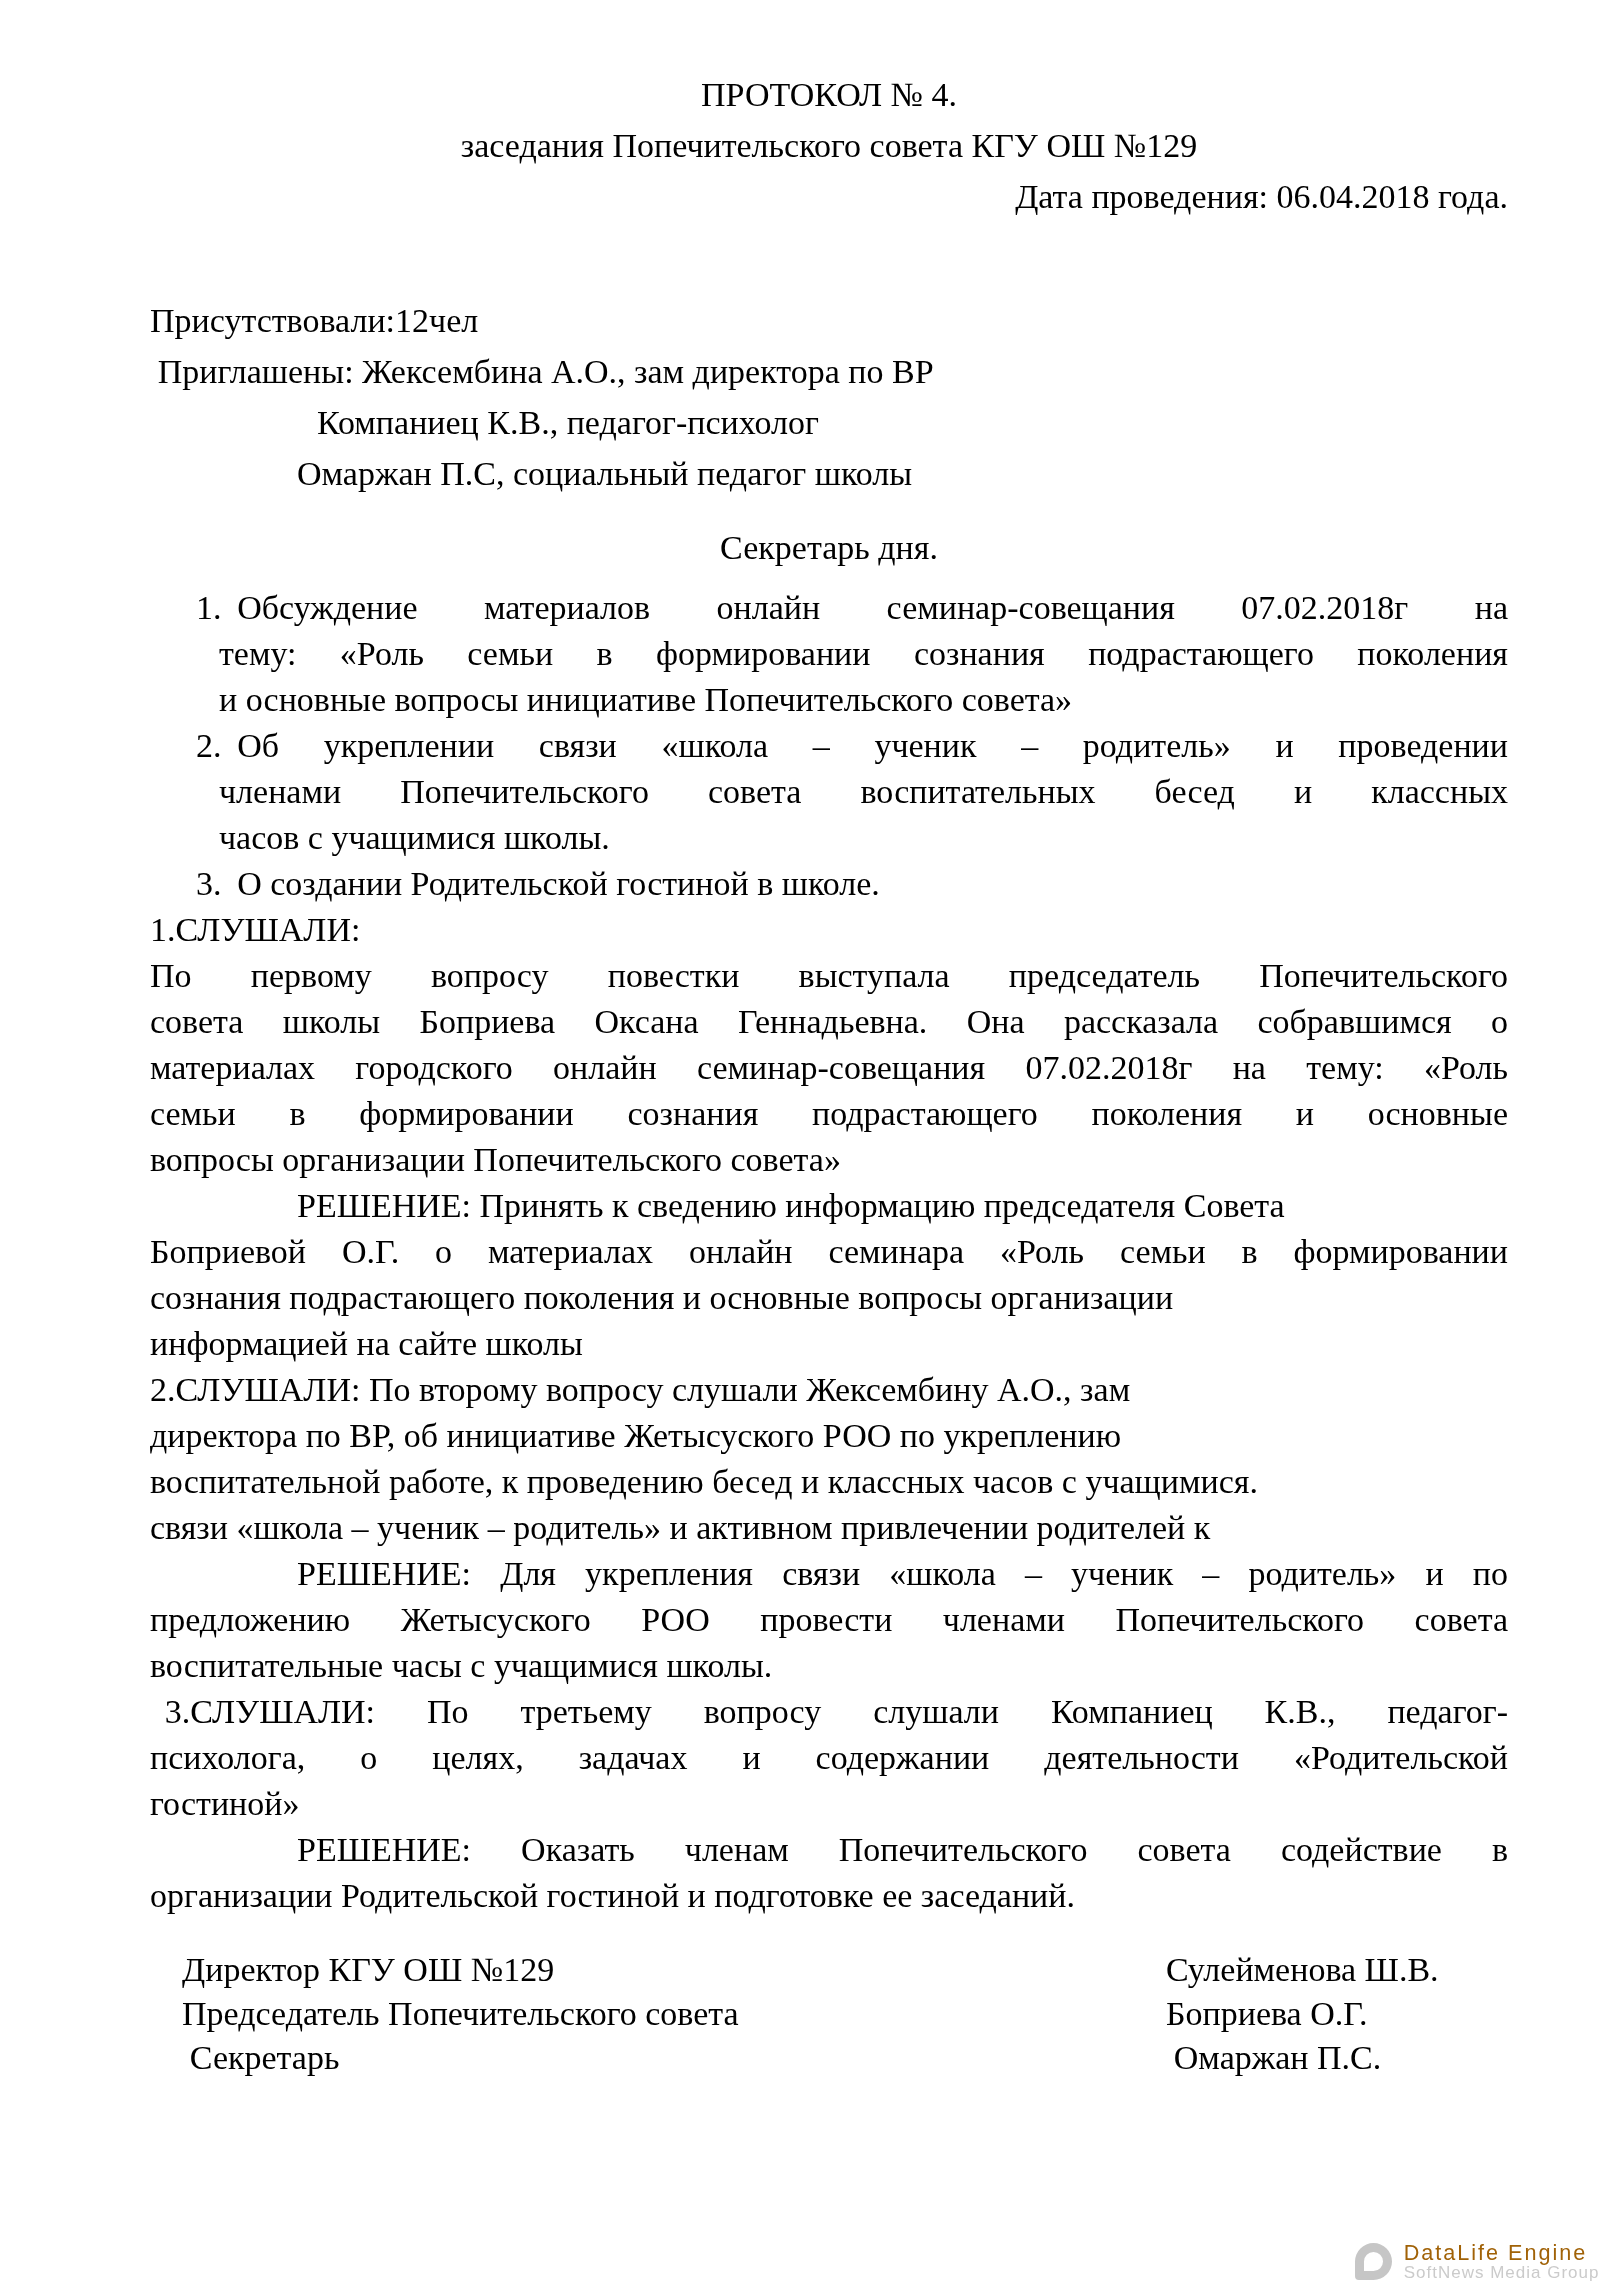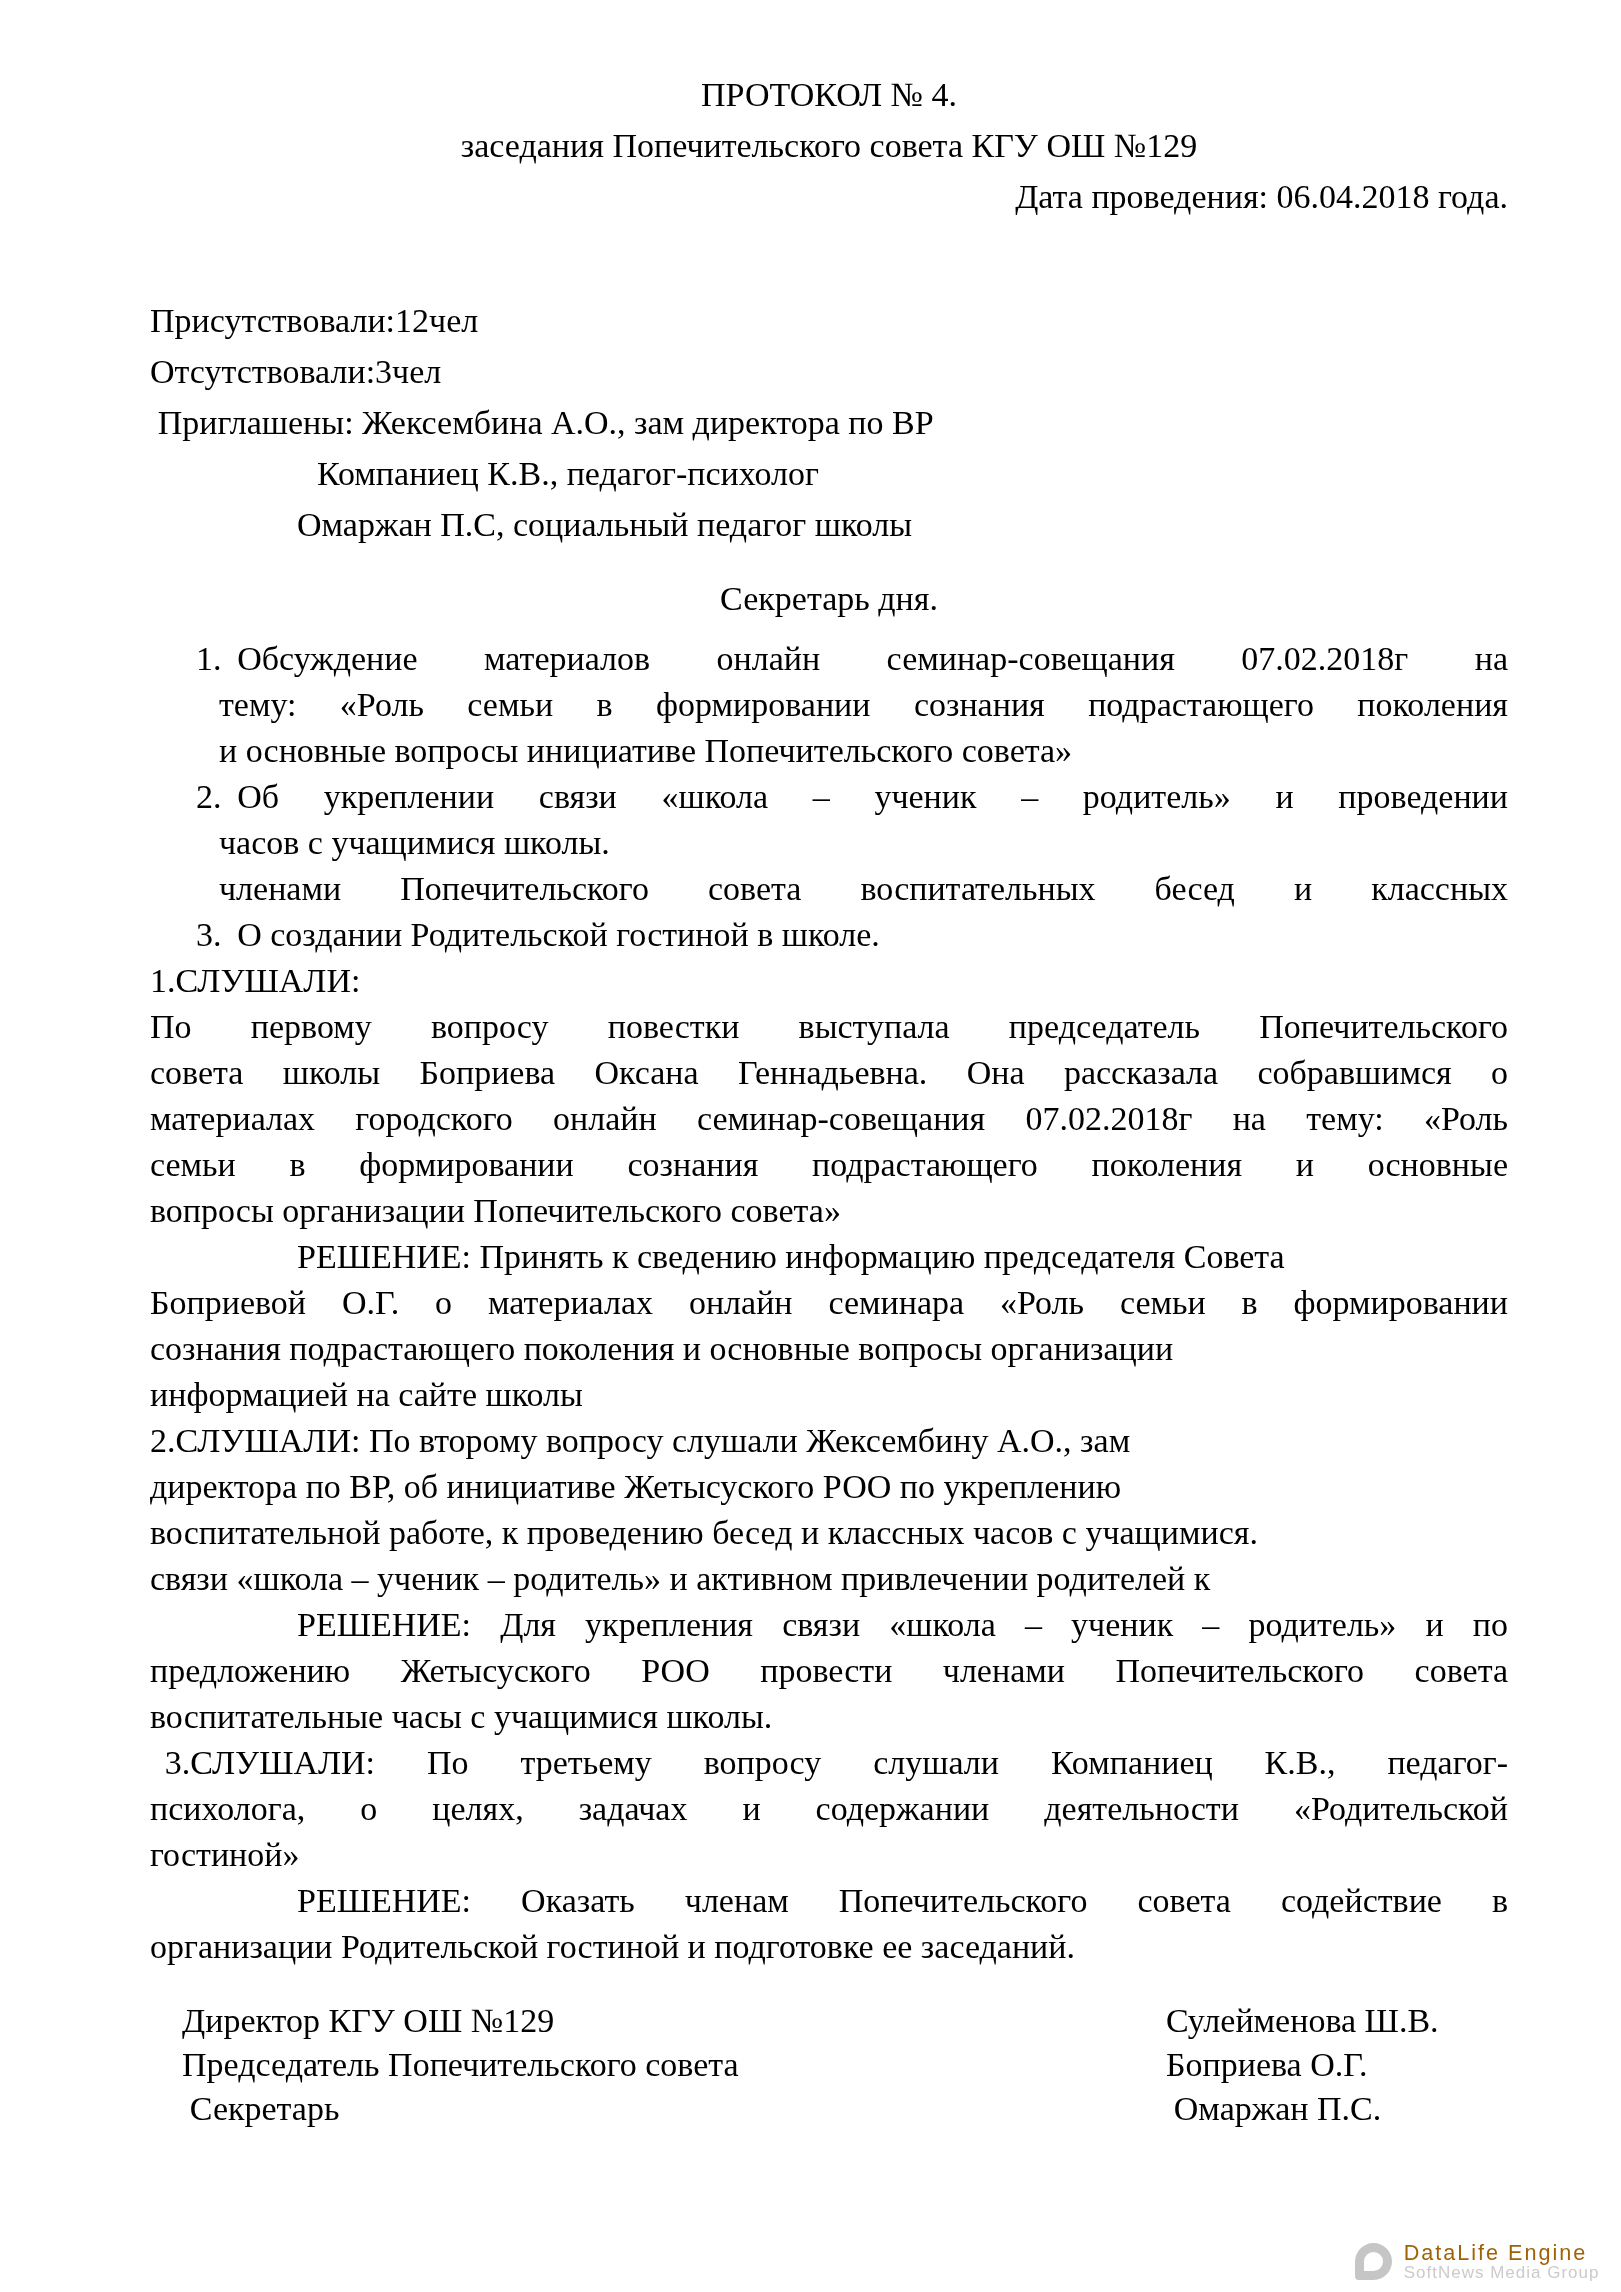--- a/index.html
+++ b/index.html
@@ -43,40 +43,39 @@
   <div class="content">
 
     <div class="hdr">
       <div class="ln c">ПРОТОКОЛ № 4.</div>
       <div class="ln c">заседания Попечительского совета  КГУ ОШ №129</div>
       <div class="ln r">Дата проведения: 06.04.2018 года.</div>
     </div>
 
     <div class="att">
       <div class="ln">Присутствовали:12чел</div>
-      <div class="ln">Отсутствовали:3чел</div>
       <div class="ln ind8">Приглашены: Жексембина А.О., зам директора по ВР</div>
       <div class="ln pl170">Компаниец К.В., педагог-психолог</div>
       <div class="ln pl150">Омаржан П.С, социальный педагог школы</div>
     </div>
 
     <div class="ln c agenda-heading">Секретарь дня.</div>
 
     <div class="agenda">
       <div class="ln j li-first">
         <span class="num">1.</span><span>Обсуждение материалов онлайн семинар-совещания 07.02.2018г на</span>
       </div>
       <div class="ln j li-cont">тему: «Роль семьи в формировании сознания подрастающего поколения</div>
       <div class="ln li-cont">и основные вопросы  инициативе  Попечительского совета»</div>
 
       <div class="ln j li-first">
         <span class="num">2.</span><span>Об укреплении связи «школа – ученик – родитель» и проведении</span>
       </div>
+      <div class="ln j li-cont">членами Попечительского совета воспитательных бесед и классных</div>
       <div class="ln li-cont">часов с учащимися школы.</div>
-      <div class="ln j li-cont">членами Попечительского совета воспитательных бесед и классных</div>
 
       <div class="ln li-first">
         <span class="num">3.</span><span>О создании Родительской гостиной в школе.</span>
       </div>
     </div>
 
     <div class="docbody">
       <div class="ln">1.СЛУШАЛИ:</div>
       <div class="ln j">По первому вопросу повестки выступала председатель Попечительского</div>
       <div class="ln j">совета школы  Боприева Оксана Геннадьевна. Она рассказала собравшимся о</div>

